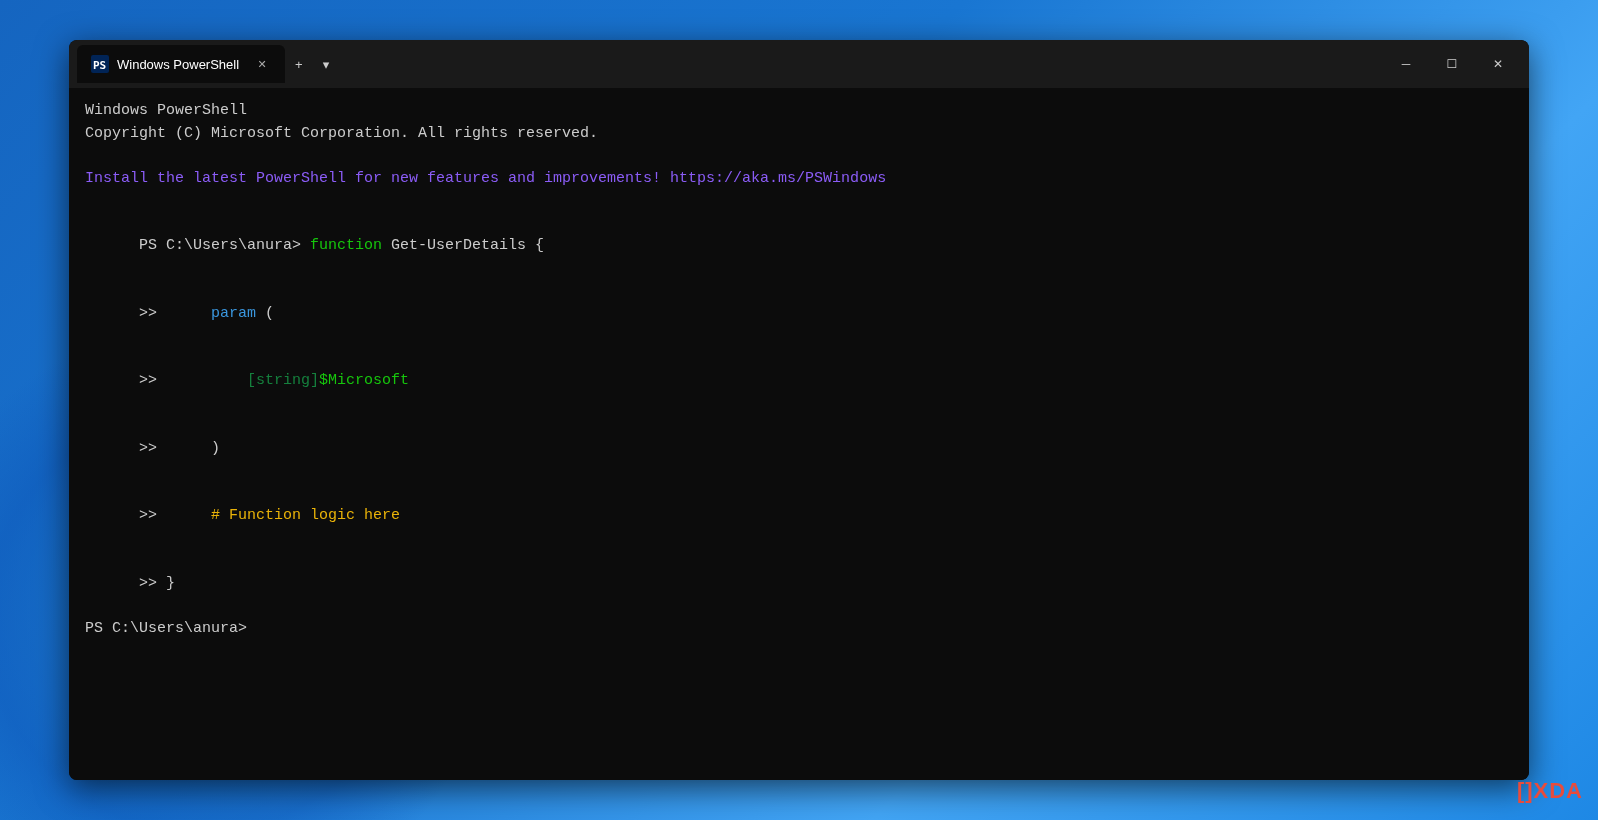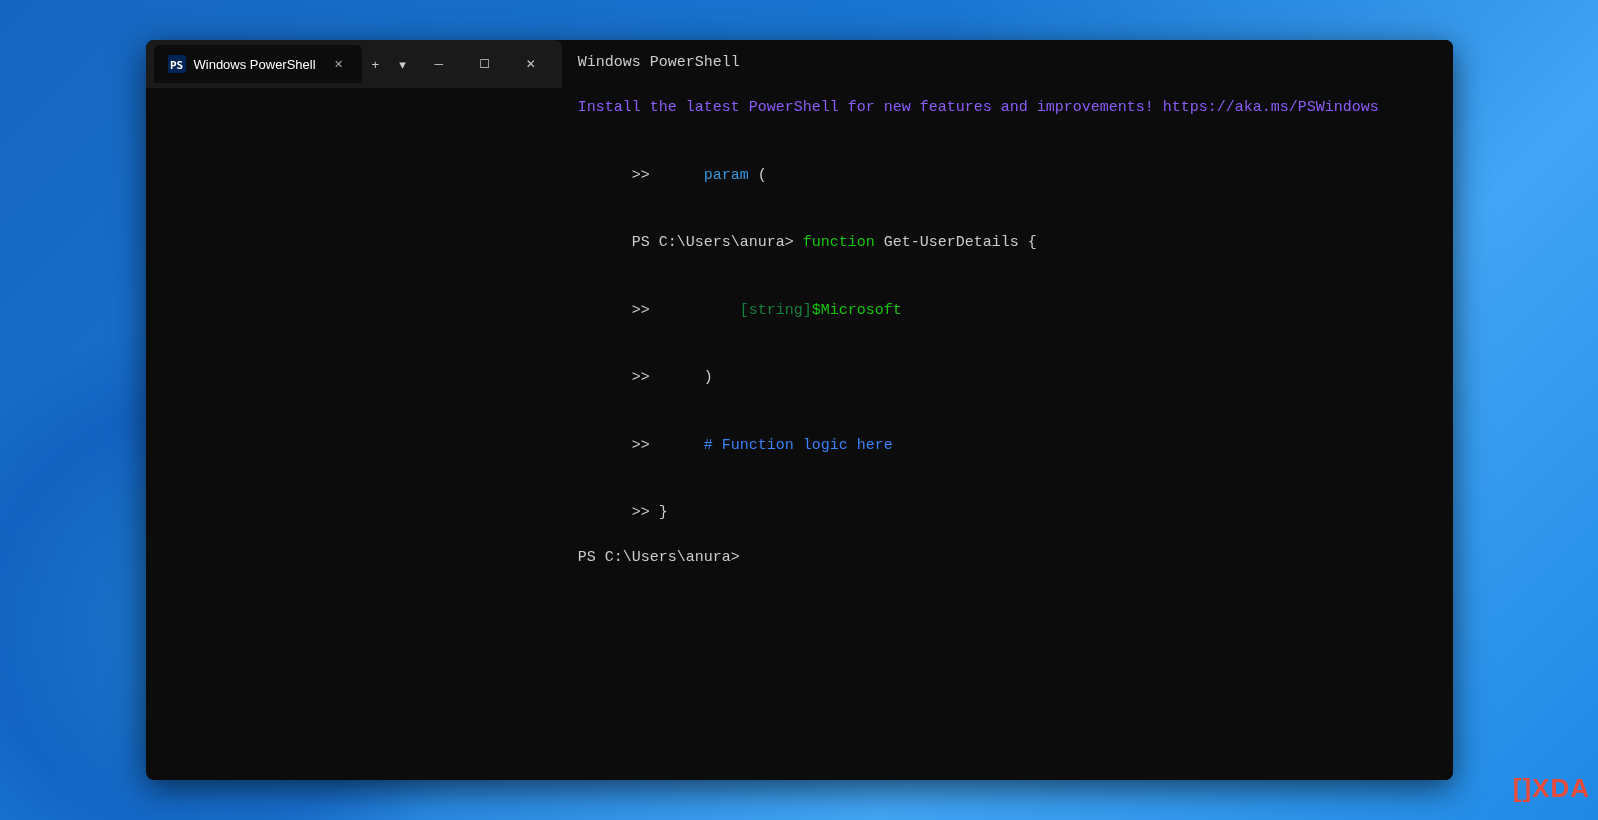--- a/index.html
+++ b/index.html
@@ -38,27 +38,27 @@
     .blob2 {
       width: 400px; height: 300px;
       bottom: 100px; left: 200px;
       background: radial-gradient(ellipse, rgba(50,150,220,0.6) 0%, transparent 70%);
     }
 
     
     .window {
       position: relative;
       z-index: 10;
-      width: 1307px;
+      width: 1460px;
       height: 740px;
       background: #0c0c0c;
       border-radius: 8px;
       box-shadow: 0 8px 32px rgba(0,0,0,0.6);
       display: flex;
-      flex-direction: row;
+      flex-direction: column;
       overflow: hidden;
     }
 
     
     .titlebar {
       display: flex;
       align-items: center;
       background: #1a1a1a;
       height: 48px;
       padding: 0 8px;
@@ -157,29 +157,29 @@
 
     .green { color: #8b5cf6; }
     .white { color: #cccccc; }
 
     .ps-prompt { color: #cccccc; }
     .kw-function { color: #16c60c; }
     .fn-name { color: #cccccc; }
     .kw-param { color: #3a96dd; }
     .var-name { color: #16c60c; }
     .type-str { color: #15803d; }
-    .comment { color: #3b82f6; }
+    .comment { color: #eab308; }
     .prompt-gt { color: #cccccc; }
 
     
     .xda-watermark {
       position: absolute;
       bottom: 16px;
-      right: 8px;
-      font-size: 26px;
+      right: 15px;
+      font-size: 22px;
       font-weight: 700;
       letter-spacing: 1px;
       z-index: 20;
       pointer-events: none;
     }
 
     .xda-x { color: #e74c3c; }
     .xda-d { color: #e74c3c; }
     .xda-a { color: #e74c3c; }
     .xda-bracket { color: #e74c3c; }
@@ -212,30 +212,31 @@
     <div class="win-controls">
       <button class="win-btn">─</button>
       <button class="win-btn">☐</button>
       <button class="win-btn close">✕</button>
     </div>
   </div>
 
   <div class="terminal-body">
 
     <span class="line white">Windows PowerShell</span>
+    <span class="line white">Copyright (C) Microsoft Corporation. All rights reserved.</span>
     <span class="line">&nbsp;</span>
     <span class="line green">Install the latest PowerShell for new features and improvements! https://aka.ms/PSWindows</span>
     <span class="line">&nbsp;</span>
 
     <span class="line">
+      <span class="ps-prompt">PS C:\Users\anura&gt; </span><span class="kw-function">function</span><span class="fn-name"> Get-UserDetails {</span>
+    </span>
+
+    <span class="line">
       <span class="prompt-gt">&gt;&gt;</span><span class="kw-param">      param</span><span class="white"> (</span>
-    </span>
-
-    <span class="line">
-      <span class="ps-prompt">PS C:\Users\anura&gt; </span><span class="kw-function">function</span><span class="fn-name"> Get-UserDetails {</span>
     </span>
 
     <span class="line">
       <span class="prompt-gt">&gt;&gt;</span><span class="type-str">          [string]</span><span class="var-name">$Microsoft</span>
     </span>
 
     <span class="line">
       <span class="prompt-gt">&gt;&gt;</span><span class="white">      )</span>
     </span>
 

